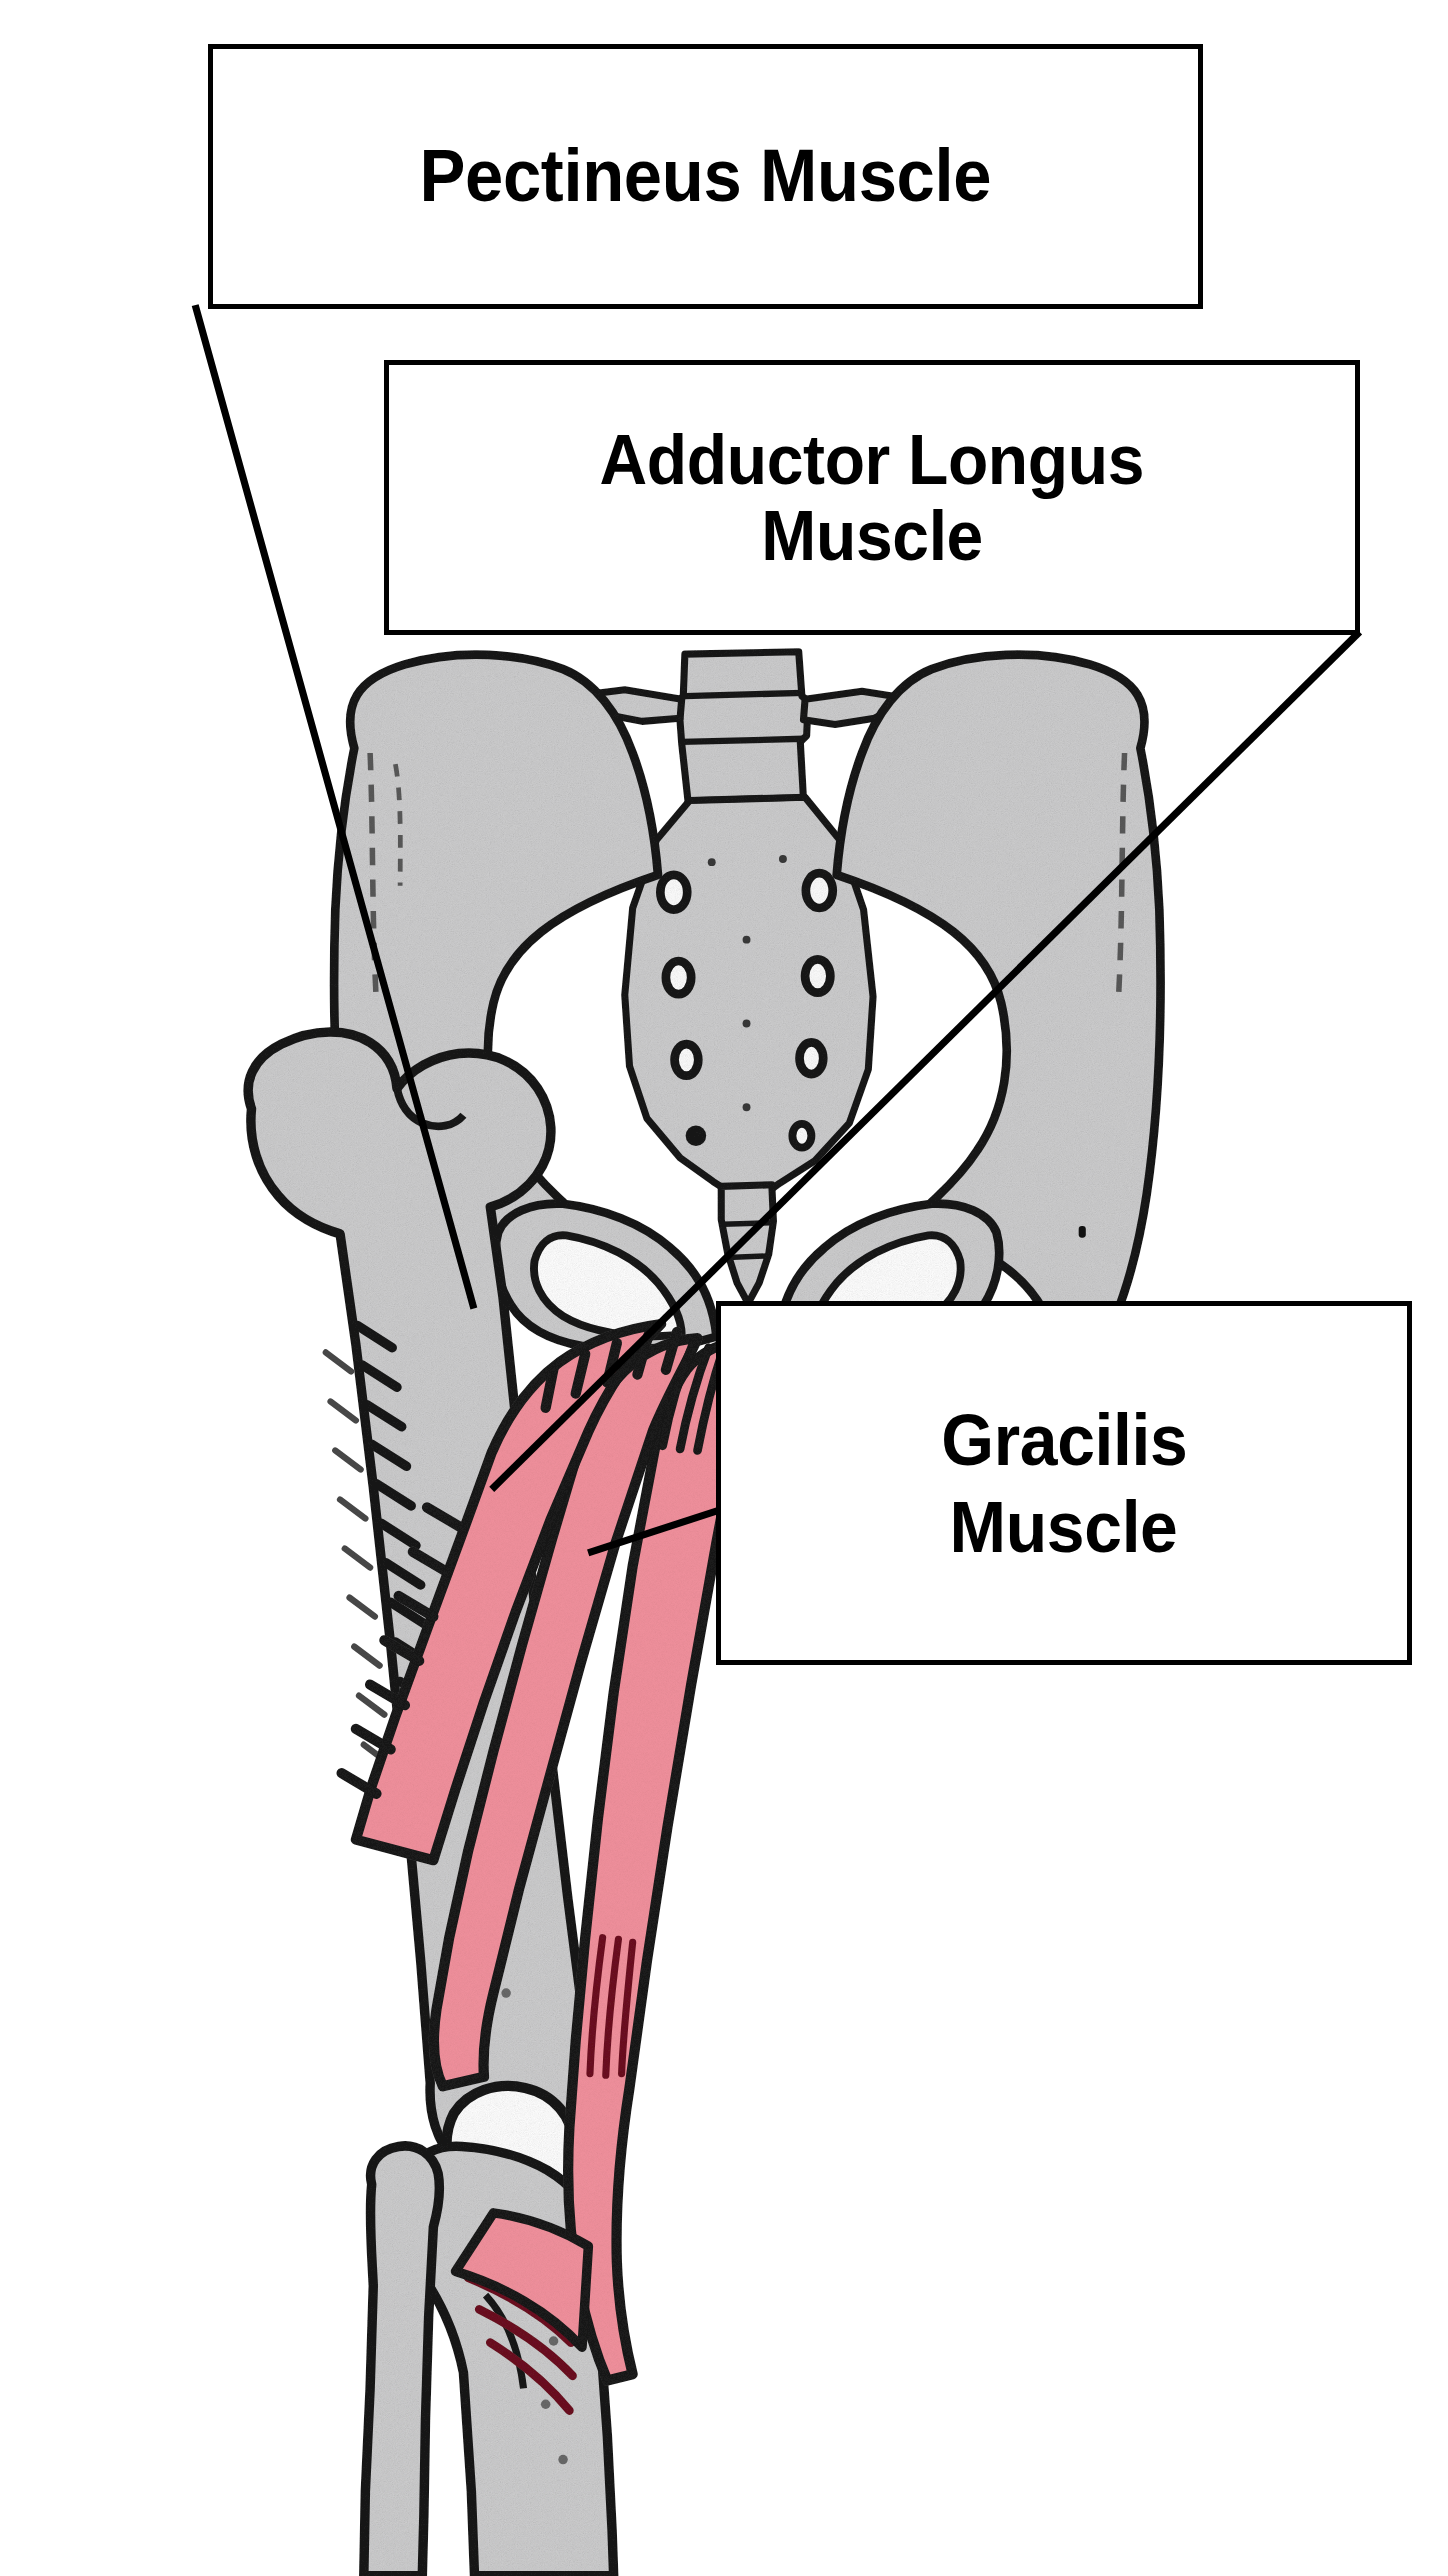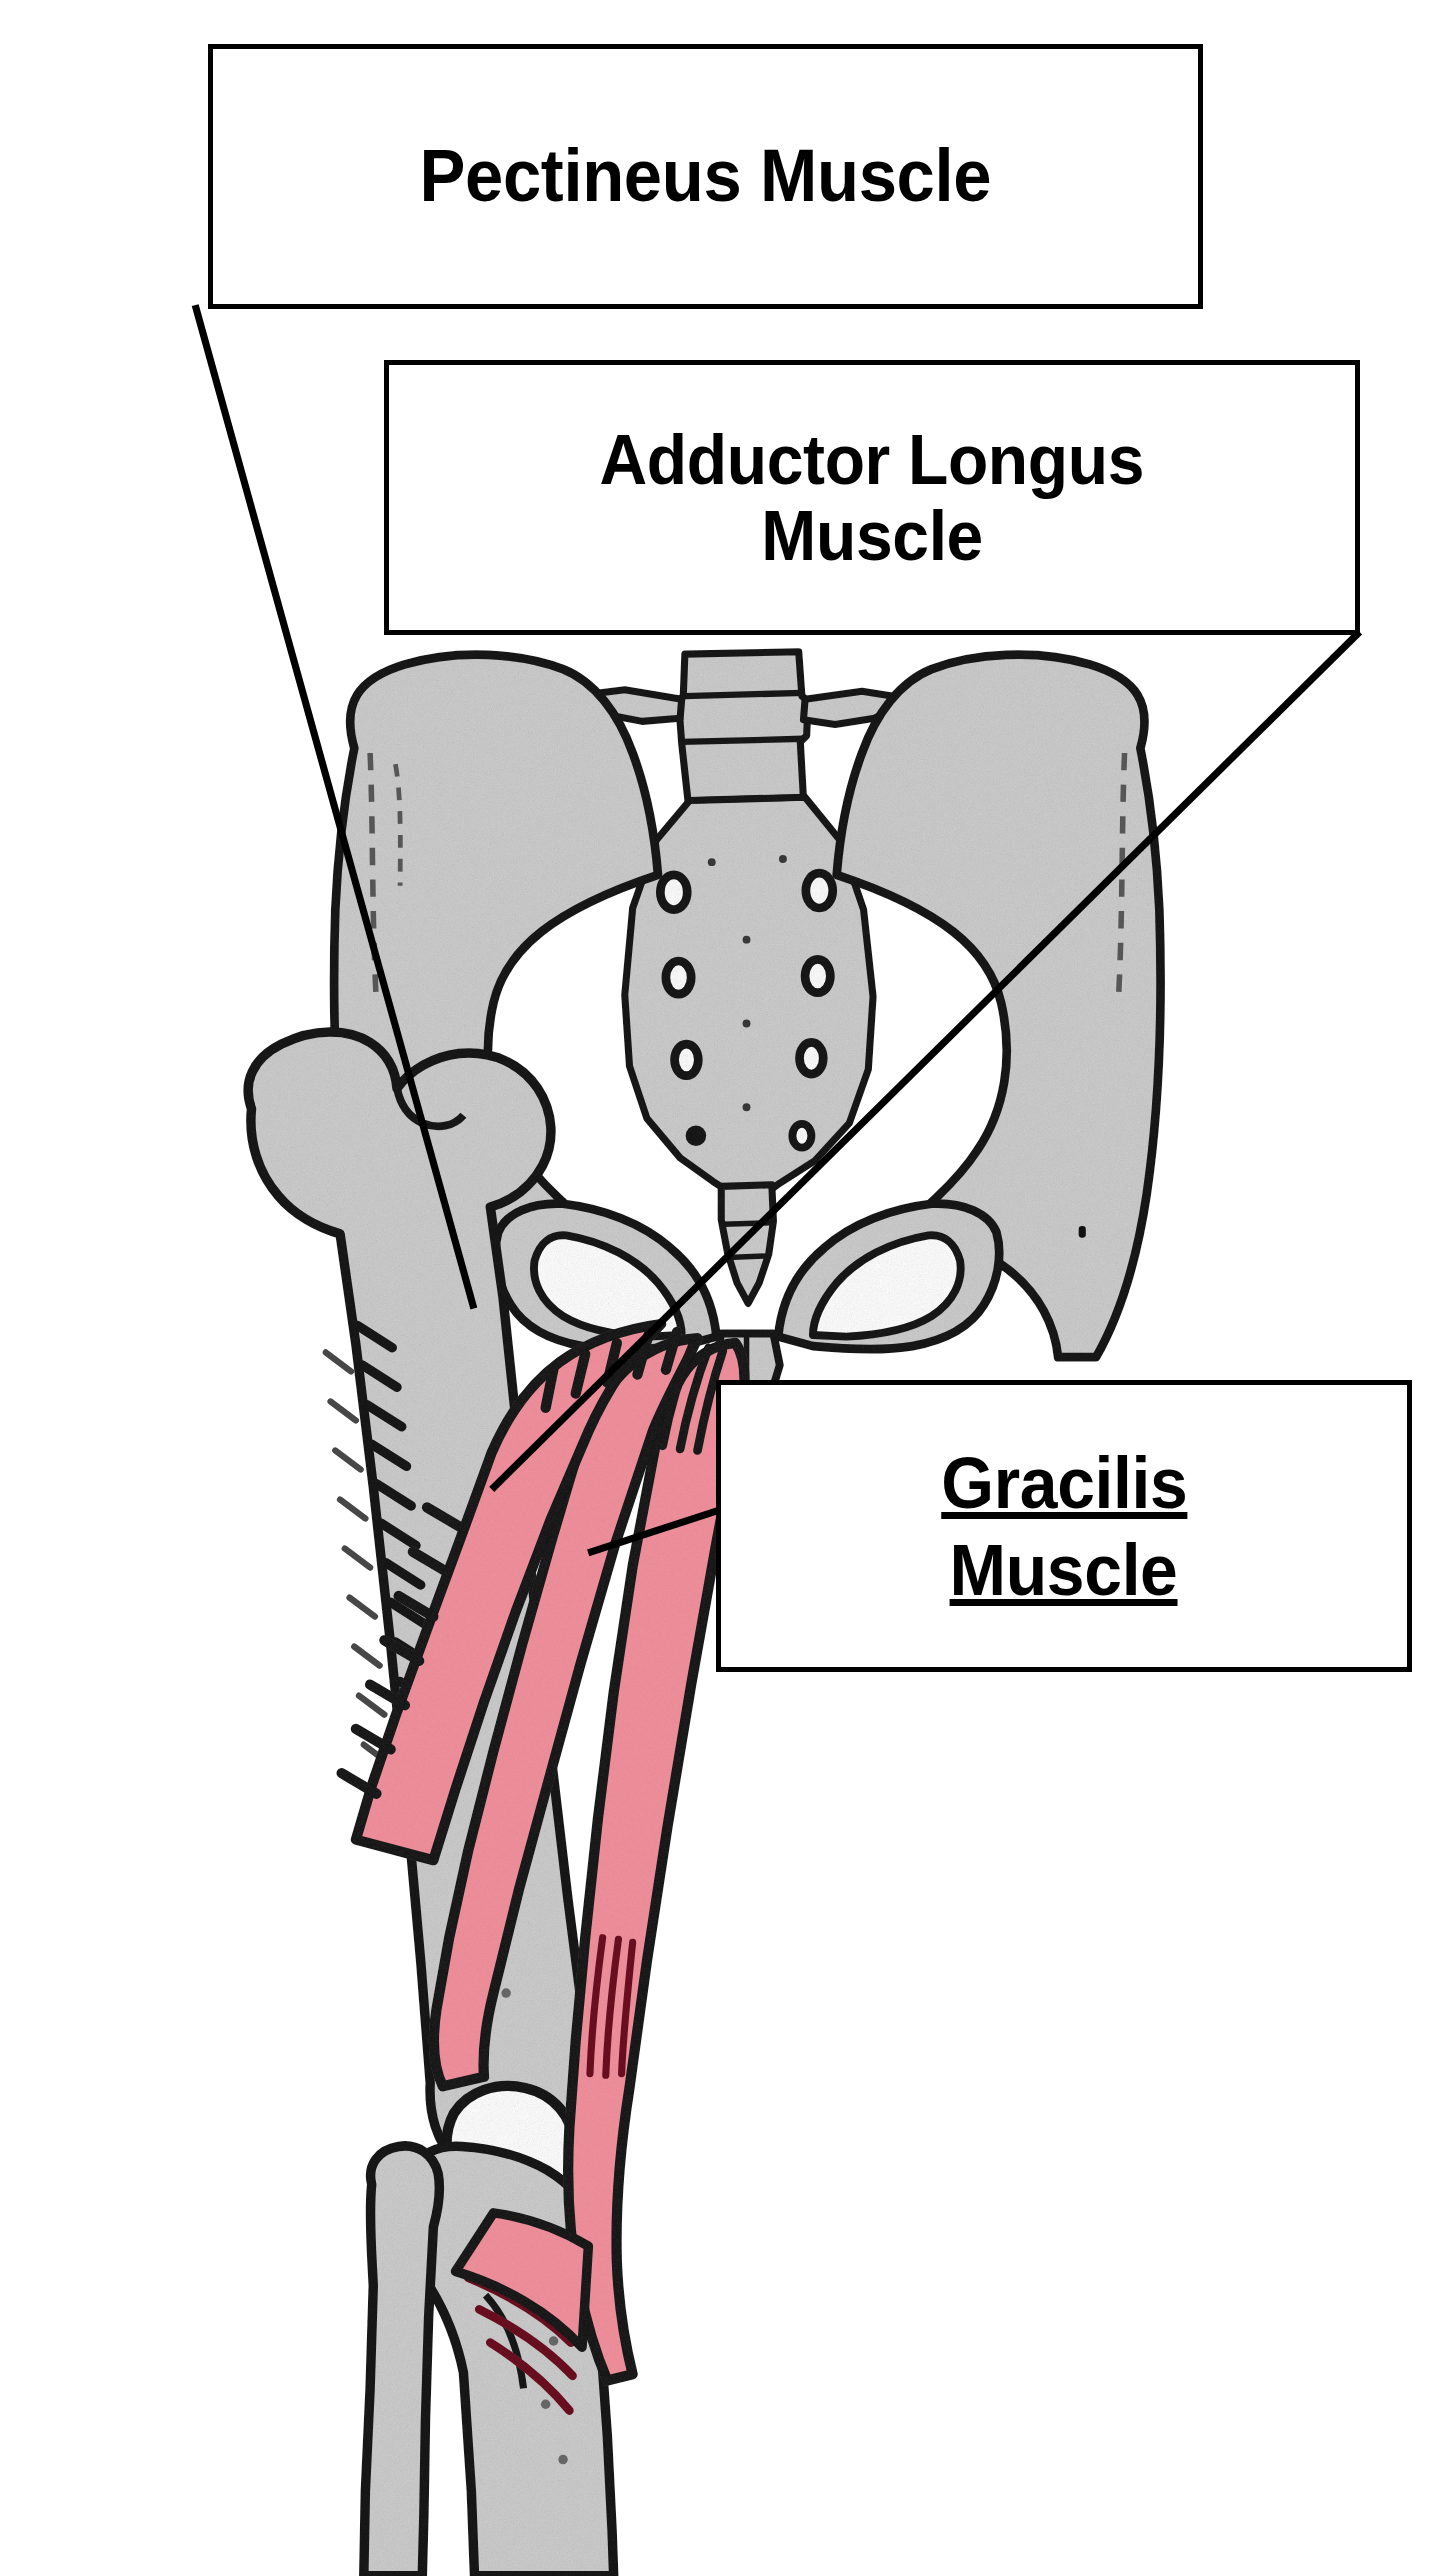--- a/index.html
+++ b/index.html
@@ -40,21 +40,21 @@
     font-stretch: condensed;
     letter-spacing: -0.4px;
     line-height: 1.06;
     white-space: nowrap;
     text-align: center;
   }
   #box-pectineus { left: 192px; top: 44px; width: 995px; height: 265px; margin-left: 16px; }
   #box-pectineus .label-line { font-size: 74px; transform: scaleX(0.93); }
   #box-adductor  { left: 384px; top: 360px; width: 976px; height: 275px; justify-content: center; }
   #box-adductor .label-line { font-size: 71px; transform: scaleX(0.93); }
-  #box-gracilis  { left: 716px; top: 1380px; width: 696px; height: 292px; text-decoration: underline; }
+  #box-gracilis  { left: 716px; top: 1301px; width: 696px; height: 364px; }
   #box-gracilis .label-line { font-size: 73px; transform: scaleX(0.93); padding: 4.7px 0; }
 </style>
 </head>
 <body>
 
 <div id="page">
 
   <svg class="figure-svg" viewBox="0 0 1831 3257" xmlns="http://www.w3.org/2000/svg">
     <defs>
       <filter id="boneTexture" x="-5%" y="-5%" width="110%" height="110%">

